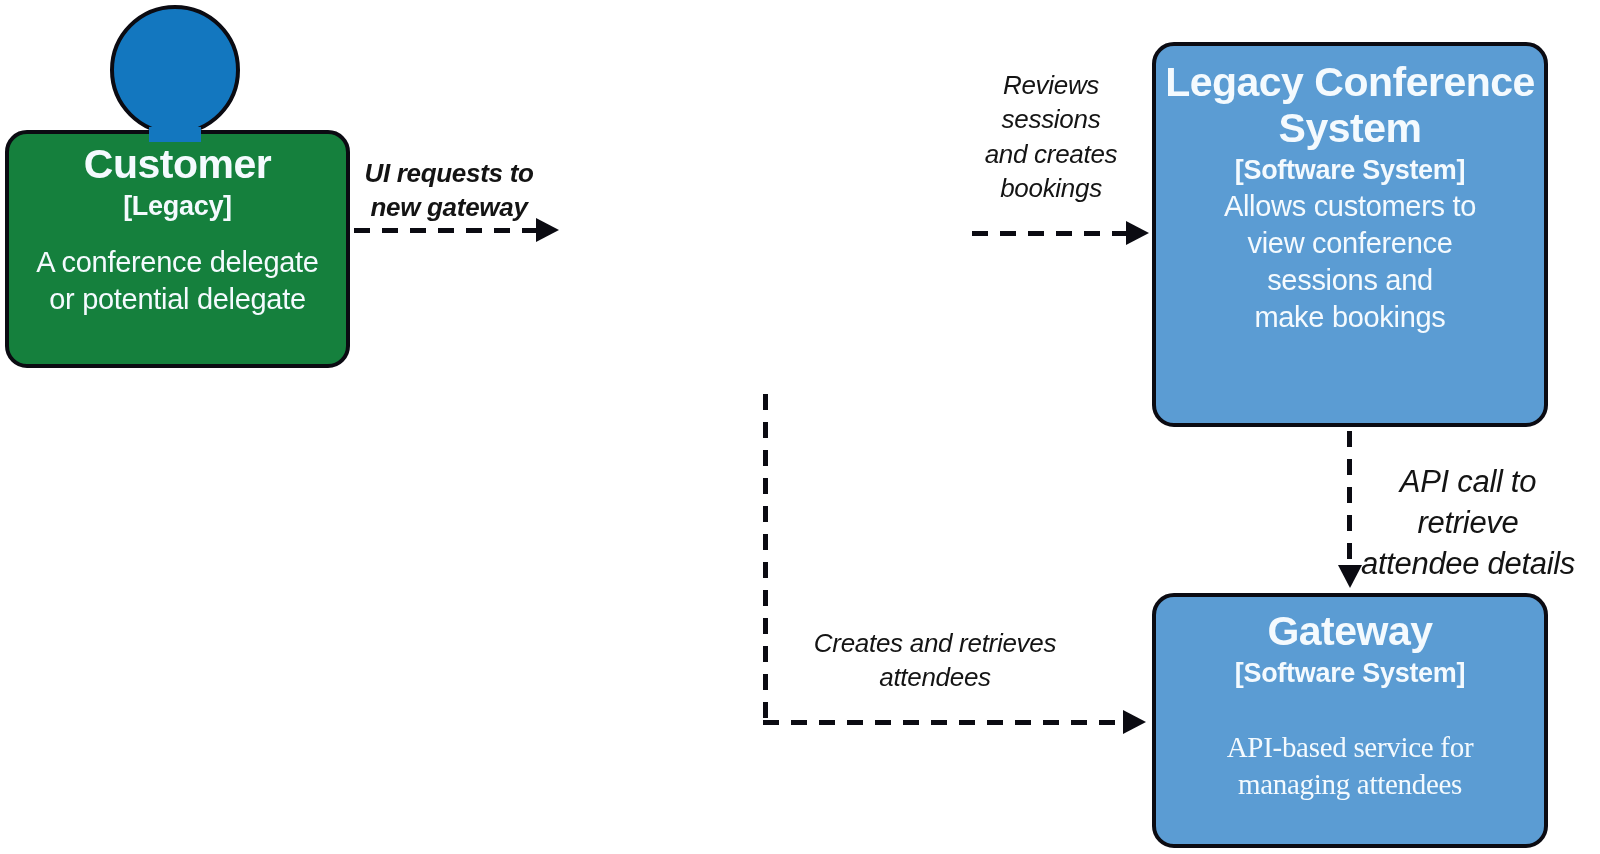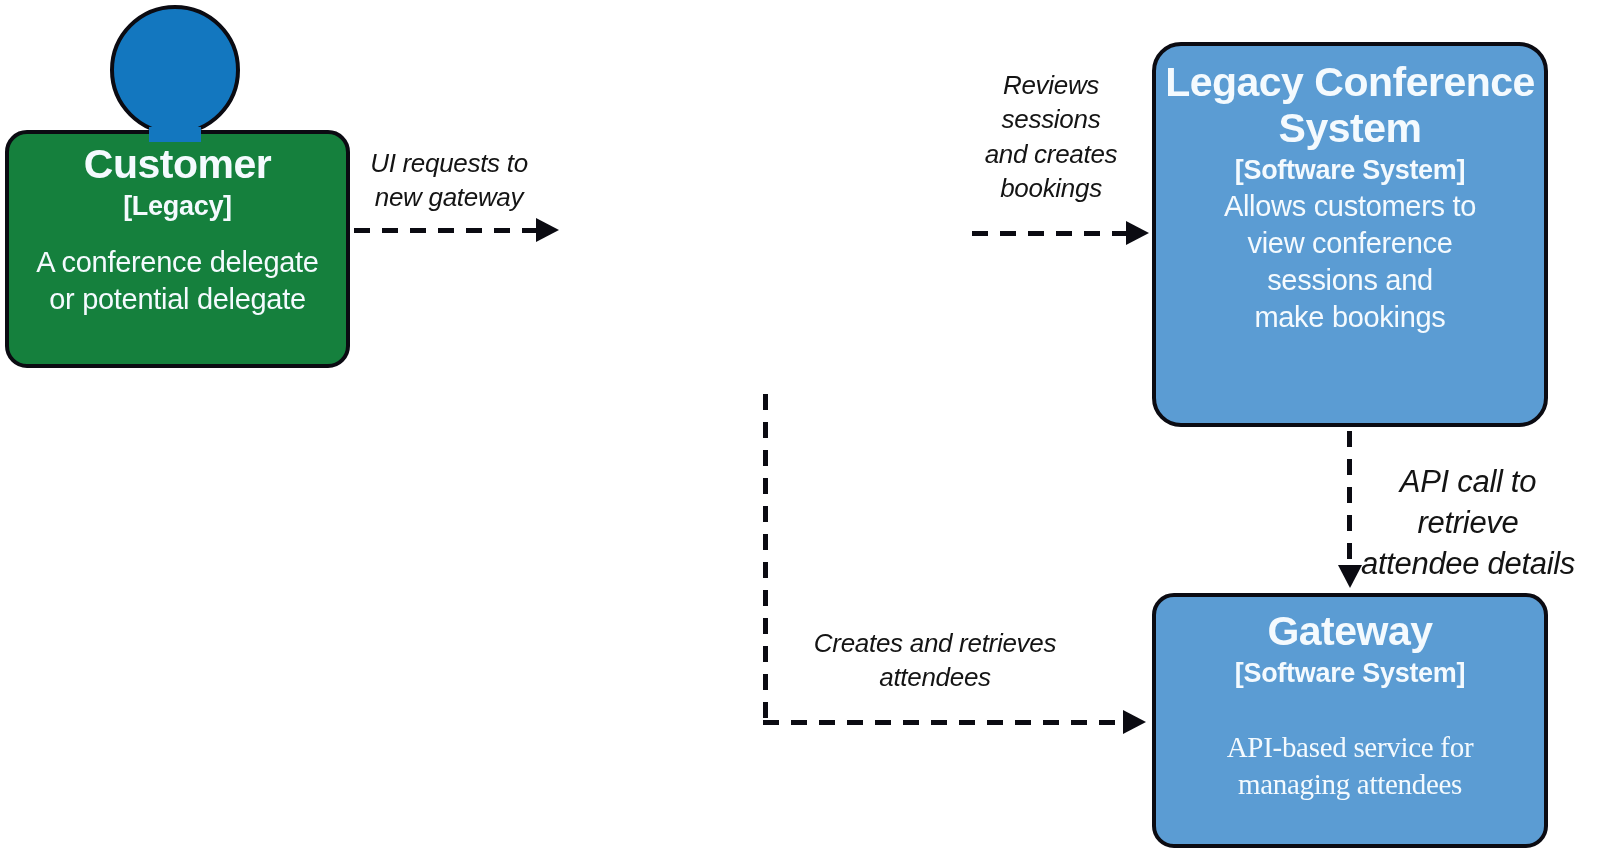--- a/index.html
+++ b/index.html
@@ -22,21 +22,21 @@
     text-align: center;
     z-index: 2;
     display: flex;
     flex-direction: column;
   }
   .person-fill { background: #15803d; }
   .system-fill { background: #5b9cd3; }
 
   #node-customer   { left: 5px;    top: 130px; width: 345px; height: 238px; padding-top: 8px; }
   #node-gateway    { left: 563px;  top: 75px;  width: 405px; height: 315px; padding-top: 20px; }
-  #node-legacy     { left: 1152px; top: 42px;  width: 396px; height: 385px; padding-top: 14px; border-radius: 29px; }
+  #node-legacy     { left: 1152px; top: 42px;  width: 396px; height: 385px; padding-top: 14px; }
   #node-attendee   { left: 1152px; top: 593px; width: 396px; height: 255px; padding-top: 12px; }
 
   .person-head {
     position: absolute;
     left: 110px; top: 5px;
     width: 130px; height: 130px;
     border-radius: 50%;
     background: #1377bf;
     border: 4px solid #0b0b12;
     box-sizing: border-box;
@@ -110,21 +110,21 @@
     position: absolute;
     font-style: italic;
     color: #141414;
     font-size: 26px;
     line-height: 1.32;
     letter-spacing: -0.3px;
     text-align: center;
     white-space: pre-line;
     z-index: 1;
   }
-  #label-edge1 { left: 349px;  top: 146px; width: 200px; }
+  #label-edge1 { left: 349px;  top: 156px; width: 200px; font-weight: bold; }
   #label-edge2 { left: 970px;  top: 68px;  width: 162px; font-style: italic; }
   #label-edge3 { left: 1358px; top: 462px; width: 220px; font-size: 31px; font-style: italic; }
   #label-edge4 { left: 790px;  top: 626px; width: 290px; }
 
   
   #edge1-line  { left: 354px; top: 228px; width: 182px; }
   #edge1-head  { left: 536px; top: 218px; }
   
   #edge2-line  { left: 972px; top: 231px; width: 154px; }
   #edge2-head  { left: 1126px; top: 221px; }

